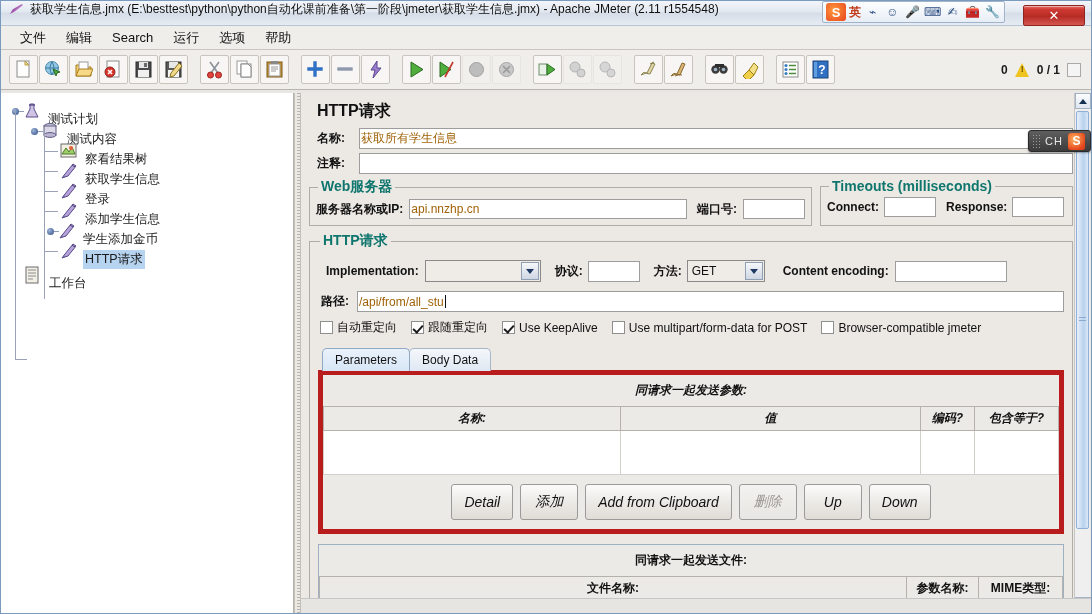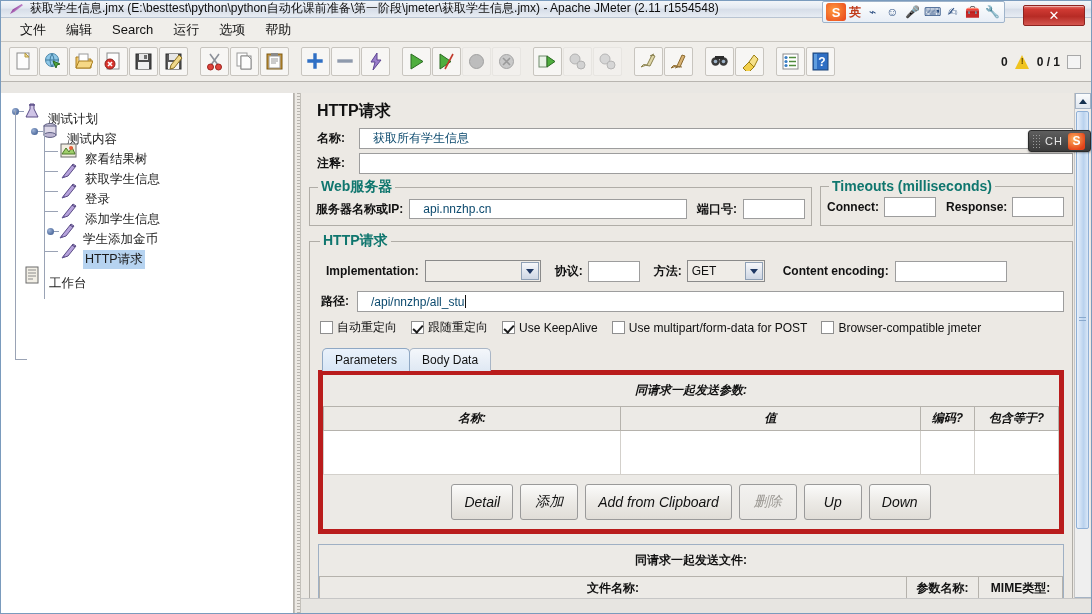--- a/index.html
+++ b/index.html
@@ -15,24 +15,24 @@
     position: relative;
     width: 1092px; height: 614px;
     background: #e9e7e3;
     border: 1px solid #7a9bbd;
     overflow: hidden;
   }
 
   
   .titlebar {
     position: relative;
-    height: 17px;
+    height: 25px;
     background: linear-gradient(to bottom, #f2f5f9 0%, #e3e9f1 45%, #d6dde8 50%, #e7ecf3 100%);
     border-bottom: 1px solid #b9c4d2;
-    display: flex; align-items: flex-end;
+    display: flex; align-items: flex-start;
   }
   .title-icon {
     width: 18px; height: 16px; margin-left: 7px; margin-right: 4px;
     position: relative; flex: none;
   }
   .title-icon:before{
     content:""; position:absolute; left:2px; top:3px;
     width:13px; height:10px;
     background: linear-gradient(135deg,#5d2b63 0%, #9b4fa6 40%, #d8a9e0 70%, #ffffff 100%);
     clip-path: polygon(0% 100%, 20% 55%, 90% 0%, 100% 12%, 35% 78%);
@@ -169,22 +169,22 @@
 
   .panel-title {
     font-size: 16px; font-weight: bold; color: #111; padding: 8px 0 6px 8px;
     font-family: "Liberation Sans", sans-serif;
   }
 
   .row { display: flex; align-items: center; margin: 0 0 3px 0; }
   .lbl { font-size: 12px; font-weight: bold; color: #111; white-space: nowrap; }
   .tf {
     background: #ffffff; border: 1px solid #9d9d9d;
-    height: 20px; font-size: 12px; color: #0c4a6e;
-    padding: 1px 13px; display: flex; align-items: center;
+    height: 20px; font-size: 12px; color: #a16207;
+    padding: 1px 1px; display: flex; align-items: center;
     font-family: "Liberation Sans", sans-serif;
     overflow: hidden; white-space: nowrap;
   }
 
   fieldset.grp {
     border: 1px solid #b0ada7; margin: 4px 0 0 0; padding: 3px 6px 6px 6px;
     background: transparent;
   }
   fieldset.grp > legend {
     font-size: 14px; font-weight: bold; color: #0f766e; padding: 0 3px; margin-left: 2px;
@@ -712,21 +712,21 @@
               <span>GET</span>
               <span class="arrowbtn"></span>
             </span>
             <span class="lbl" style="margin:0 6px 0 18px">Content encoding:</span>
             <span class="tf" style="width:112px; height:21px;"></span>
           </div>
 
           <div class="row" style="margin-top:9px;">
             <span class="lbl" style="margin-right:8px; padding-left:3px">路径:</span>
             <span class="tf" style="flex:1; height:21px;">
-                <span>/api/nnzhp/all_stu</span>
+                <span>/api/from/all_stu</span>
                 <i class="caret"></i>
               </span>
           </div>
 
           <div class="cbrow">
             <span class="cb">
               <span class="cbbox"></span>
               <span class="cbtext">自动重定向</span>
             </span>
             <span class="cb">

